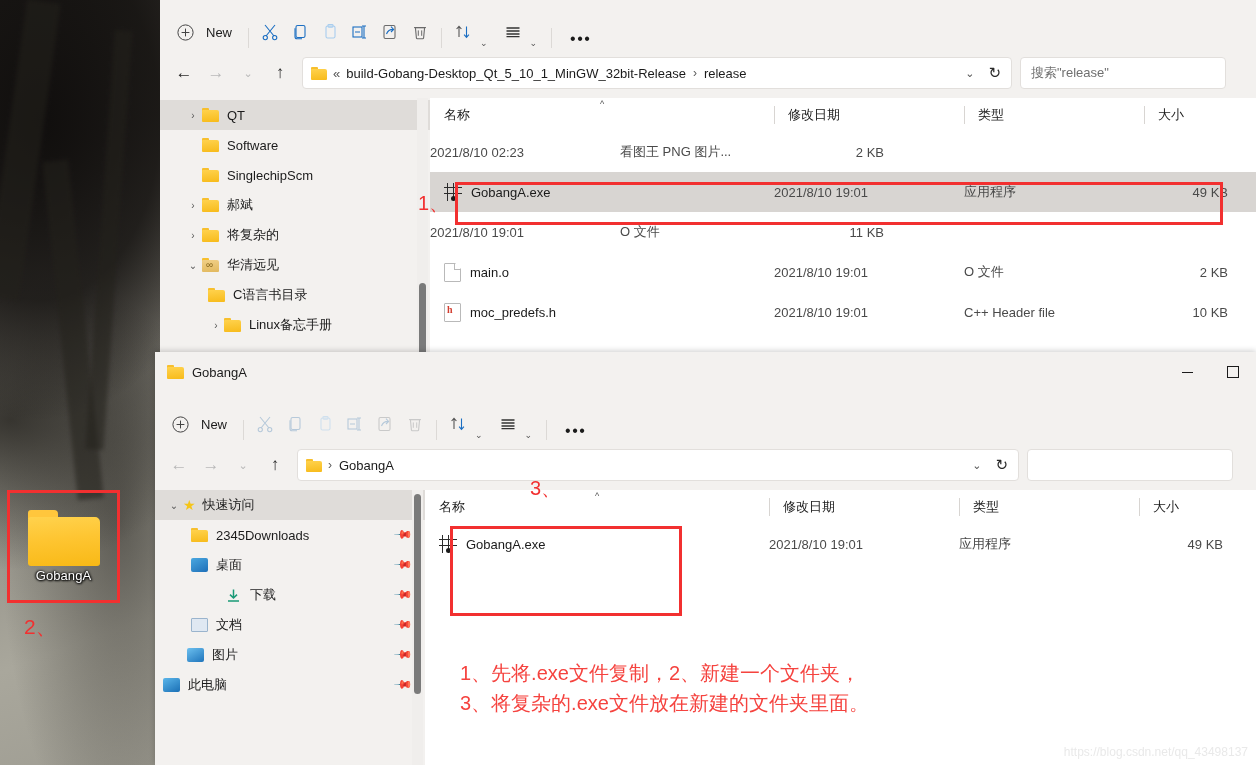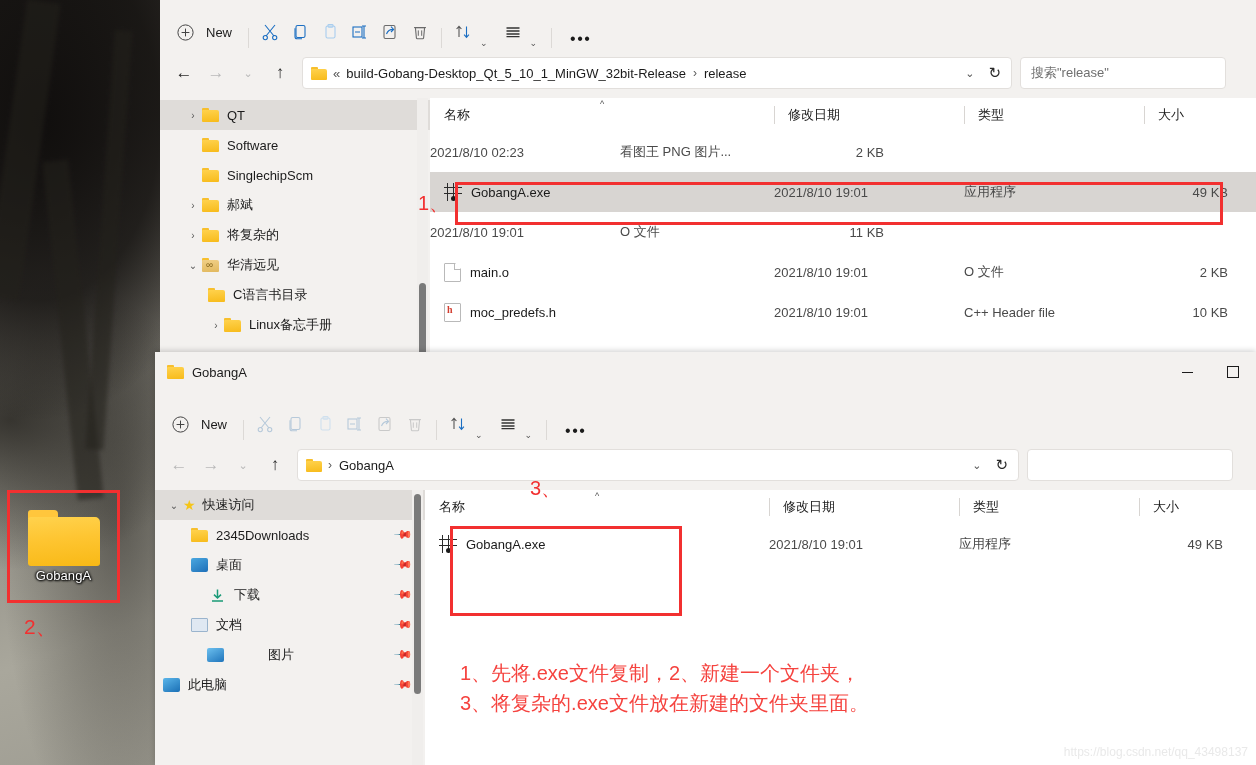--- a/index.html
+++ b/index.html
@@ -598,35 +598,35 @@
             <span class="body"></span>
           </span>
         <span class="navlabel">2345Downloads</span>
         <span class="pin">📌</span>
       </div>
       <div class="navrow" style="padding-left:36px;">
         <span class="nav-folder" style="background:linear-gradient(150deg,#4aa8e0,#1e6fb8);border-radius:2px;"></span>
         <span class="navlabel">桌面</span>
         <span class="pin">📌</span>
       </div>
-      <div class="navrow" style="padding-left:54px;">
+      <div class="navrow" style="padding-left:37px;margin-left:33px;">
         <span class="nav-folder" style="background:none;">
           <svg width="17" height="15" viewBox="0 0 17 15">
               <path d="M8.5 1.5v8M5 6.6l3.5 3.4L12 6.6M3 13h11" stroke="#1a9a77" stroke-width="1.5" fill="none"></path>
             </svg>
         </span>
         <span class="navlabel">下载</span>
         <span class="pin">📌</span>
       </div>
       <div class="navrow" style="padding-left:36px;">
         <span class="nav-folder" style="background:#dfe8f2;border:1px solid #9ab4cd;border-radius:1px;"></span>
         <span class="navlabel">文档</span>
         <span class="pin">📌</span>
       </div>
-      <div class="navrow" style="padding-left:52px;gap:36px;">
+      <div class="navrow" style="padding-left:32px;">
         <span class="nav-folder" style="background:linear-gradient(150deg,#6cc0ef,#1f74bb);border-radius:2px;"></span>
         <span class="navlabel">图片</span>
         <span class="pin">📌</span>
       </div>
       <div class="navrow" style="">
         <span class="nav-folder" style="background:linear-gradient(150deg,#5bb6ea,#1a6fb5);border-radius:2px;"></span>
         <span class="navlabel">此电脑</span>
         <span class="pin">📌</span>
       </div>
 

